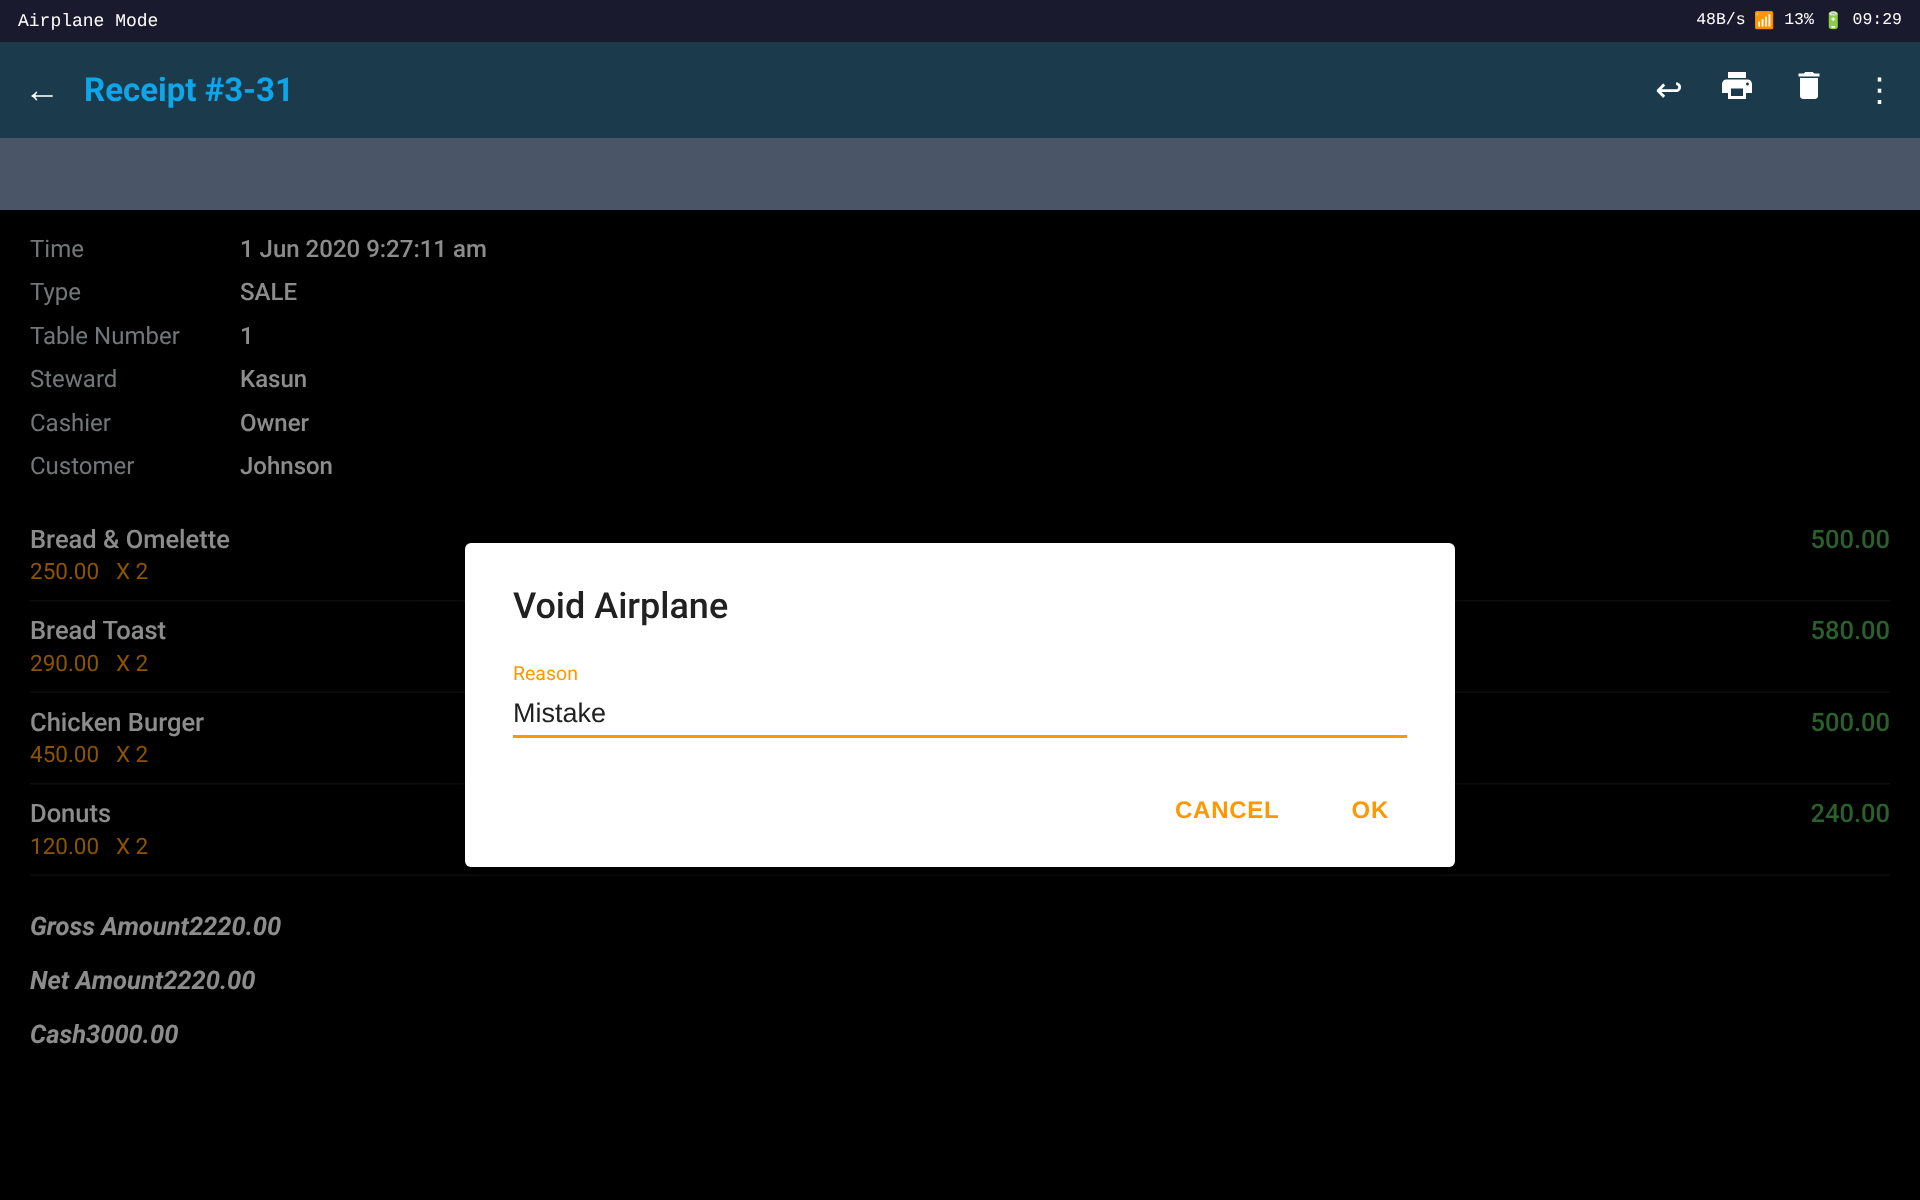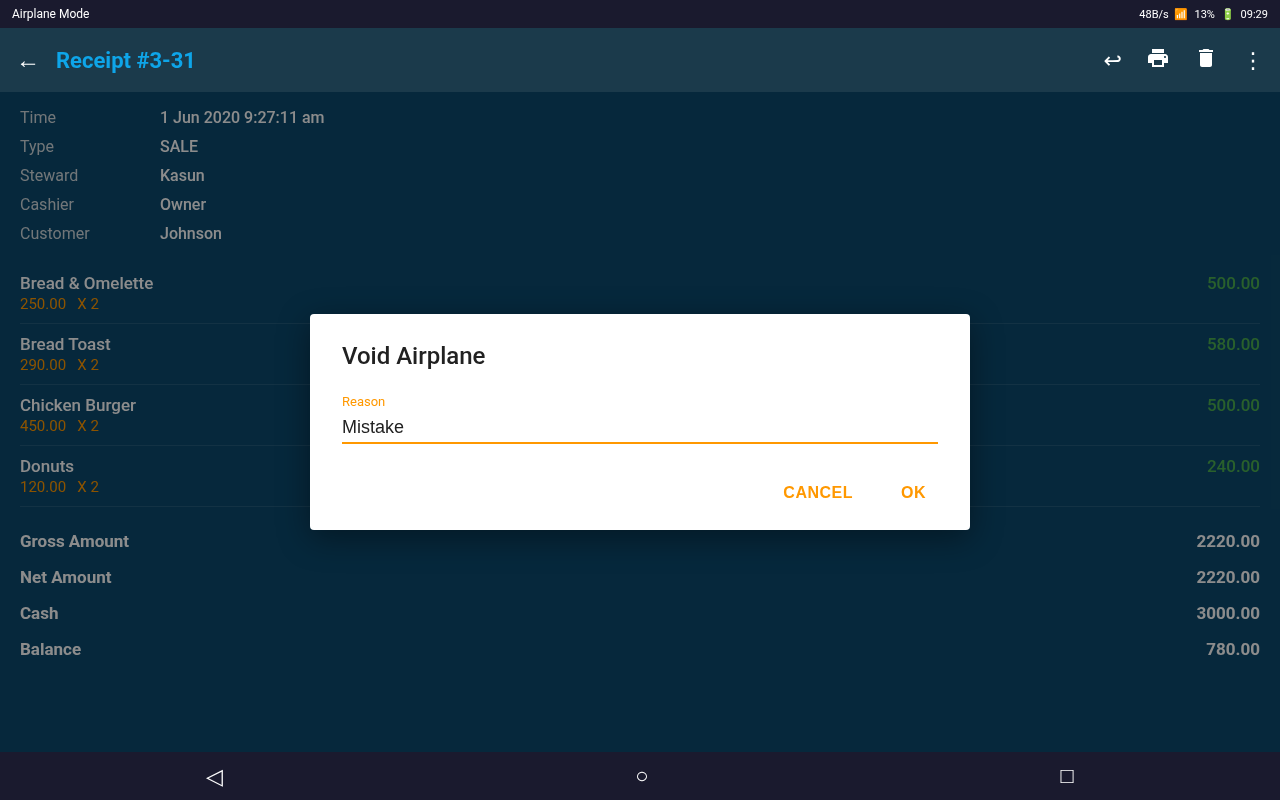--- a/index.html
+++ b/index.html
@@ -16,20 +16,21 @@
     .status-bar {
       width: 100%;
       height: 28px;
       background: #1a1a2e;
       display: flex;
       align-items: center;
       justify-content: space-between;
       padding: 0 12px;
       color: white;
       font-size: 12px;
+      font-family: Liberation Mono, monospace;
     }
     .status-bar-left {
       display: flex;
       align-items: center;
       gap: 8px;
     }
     .status-bar-right {
       display: flex;
       align-items: center;
       gap: 6px;
@@ -69,23 +70,24 @@
     .back-icon {
       color: white;
       font-size: 24px;
       cursor: pointer;
     }
 
     
     .main-content {
       width: 100%;
       height: calc(800px - 28px - 64px - 48px);
-      background: #0c4a6e;
+      background: #000000;
       padding: 16px 20px;
       position: relative;
+      margin-top: 48px;
     }
 
     .info-row {
       display: flex;
       align-items: center;
       margin-bottom: 10px;
       font-size: 16px;
     }
     .info-label {
       color: #cfd8dc;
@@ -125,23 +127,24 @@
       font-weight: 500;
       text-align: right;
     }
 
     
     .totals-section {
       margin-top: 16px;
     }
     .total-row {
       display: flex;
-      justify-content: space-between;
+      justify-content: flex-start;
       align-items: center;
       padding: 8px 0;
+      font-style: italic;
     }
     .total-label {
       color: white;
       font-size: 17px;
       font-weight: bold;
     }
     .total-value {
       color: white;
       font-size: 17px;
       font-weight: bold;
@@ -267,20 +270,24 @@
 
   <div class="info-row">
     <span class="info-label">Time</span>
     <span class="info-value">1 Jun 2020 9:27:11 am</span>
   </div>
   <div class="info-row">
     <span class="info-label">Type</span>
     <span class="info-value">SALE</span>
   </div>
   <div class="info-row">
+    <span class="info-label">Table Number</span>
+    <span class="info-value">1</span>
+  </div>
+  <div class="info-row">
     <span class="info-label">Steward</span>
     <span class="info-value">Kasun</span>
   </div>
   <div class="info-row">
     <span class="info-label">Cashier</span>
     <span class="info-value">Owner</span>
   </div>
   <div class="info-row">
     <span class="info-label">Customer</span>
     <span class="info-value">Johnson</span>
@@ -331,24 +338,20 @@
       <span class="total-value">2220.00</span>
     </div>
     <div class="total-row">
       <span class="total-label">Net Amount</span>
       <span class="total-value">2220.00</span>
     </div>
     <div class="total-row">
       <span class="total-label">Cash</span>
       <span class="total-value">3000.00</span>
     </div>
-    <div class="total-row">
-      <span class="total-label">Balance</span>
-      <span class="total-value">780.00</span>
-    </div>
   </div>
 
   <div class="overlay">
     <div class="dialog">
       <div class="dialog-title">Void Airplane</div>
       <div class="dialog-input-wrapper">
         <div class="dialog-field-label">Reason</div>
         <input class="dialog-input" type="text" value="Mistake" style="">
       </div>
       <div class="dialog-actions">

